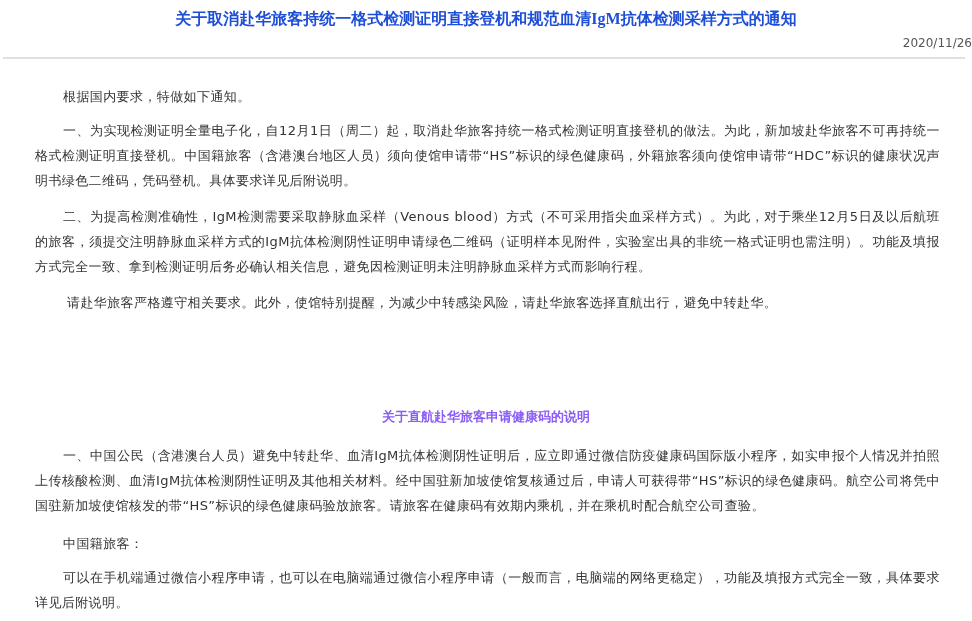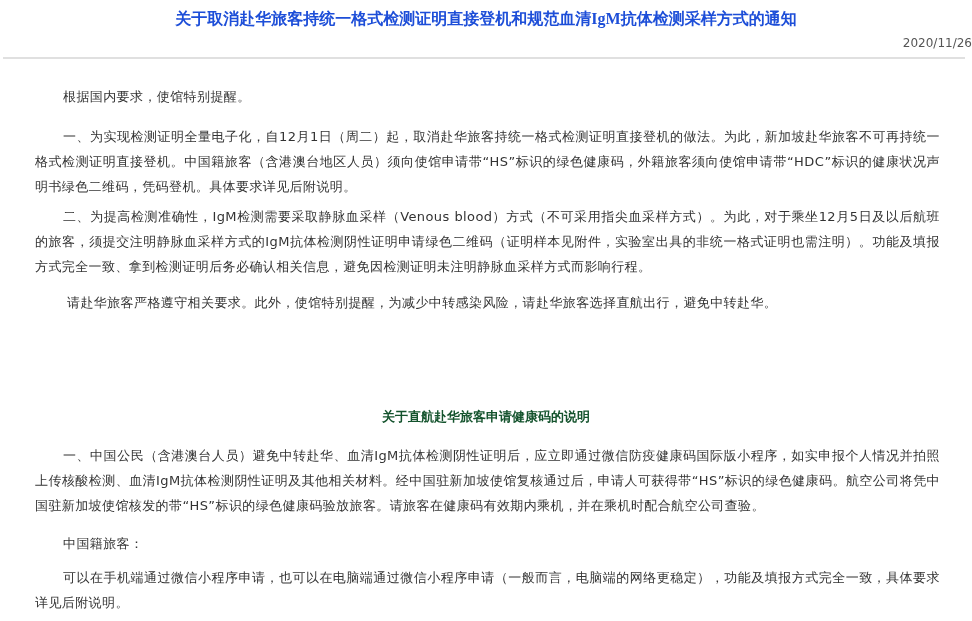--- a/index.html
+++ b/index.html
@@ -75,35 +75,35 @@
       text-indent: 32px;
     }
     .section-heading {
       position: absolute;
       left: 0;
       width: 972px;
       text-align: center;
       font-size: 13px;
       font-weight: bold;
       line-height: 20px;
-      color: #14532d;
+      color: #8b5cf6;
     }
   </style>
 </head>
 <body>
 
 <div class="article-header">
   <div class="article-title">关于取消赴华旅客持统一格式检测证明直接登机和规范血清IgM抗体检测采样方式的通知</div>
   <div class="article-date">2020/11/26</div>
   <div class="divider"></div>
 </div>
 
 <div class="article-body">
-  <p class="para" style="top:84px;">根据国内要求，使馆特别提醒。</p>
-  <p class="para" style="top:124px;">一、为实现检测证明全量电子化，自12月1日（周二）起，取消赴华旅客持统一格式检测证明直接登机的做法。为此，新加坡赴华旅客不可再持统一格式检测证明直接登机。中国籍旅客（含港澳台地区人员）须向使馆申请带“HS”标识的绿色健康码，外籍旅客须向使馆申请带“HDC”标识的健康状况声明书绿色二维码，凭码登机。具体要求详见后附说明。</p>
+  <p class="para" style="top:84px;">根据国内要求，特做如下通知。</p>
+  <p class="para" style="top:118px;">一、为实现检测证明全量电子化，自12月1日（周二）起，取消赴华旅客持统一格式检测证明直接登机的做法。为此，新加坡赴华旅客不可再持统一格式检测证明直接登机。中国籍旅客（含港澳台地区人员）须向使馆申请带“HS”标识的绿色健康码，外籍旅客须向使馆申请带“HDC”标识的健康状况声明书绿色二维码，凭码登机。具体要求详见后附说明。</p>
   <p class="para" style="top:204px;">二、为提高检测准确性，IgM检测需要采取静脉血采样（Venous blood）方式（不可采用指尖血采样方式）。为此，对于乘坐12月5日及以后航班的旅客，须提交注明静脉血采样方式的IgM抗体检测阴性证明申请绿色二维码（证明样本见附件，实验室出具的非统一格式证明也需注明）。功能及填报方式完全一致、拿到检测证明后务必确认相关信息，避免因检测证明未注明静脉血采样方式而影响行程。</p>
   <p class="para extra-indent" style="top:290px;">请赴华旅客严格遵守相关要求。此外，使馆特别提醒，为减少中转感染风险，请赴华旅客选择直航出行，避免中转赴华。</p>
 </div>
 
 <div class="section-heading" style="top:407px;">关于直航赴华旅客申请健康码的说明</div>
 
 <div class="article-body">
   <p class="para" style="top:443px;">一、中国公民（含港澳台人员）避免中转赴华、血清IgM抗体检测阴性证明后，应立即通过微信防疫健康码国际版小程序，如实申报个人情况并拍照上传核酸检测、血清IgM抗体检测阴性证明及其他相关材料。经中国驻新加坡使馆复核通过后，申请人可获得带“HS”标识的绿色健康码。航空公司将凭中国驻新加坡使馆核发的带“HS”标识的绿色健康码验放旅客。请旅客在健康码有效期内乘机，并在乘机时配合航空公司查验。</p>
   <p class="para" style="top:531px;">中国籍旅客：</p>
   <p class="para" style="top:565px;">可以在手机端通过微信小程序申请，也可以在电脑端通过微信小程序申请（一般而言，电脑端的网络更稳定），功能及填报方式完全一致，具体要求详见后附说明。</p>

